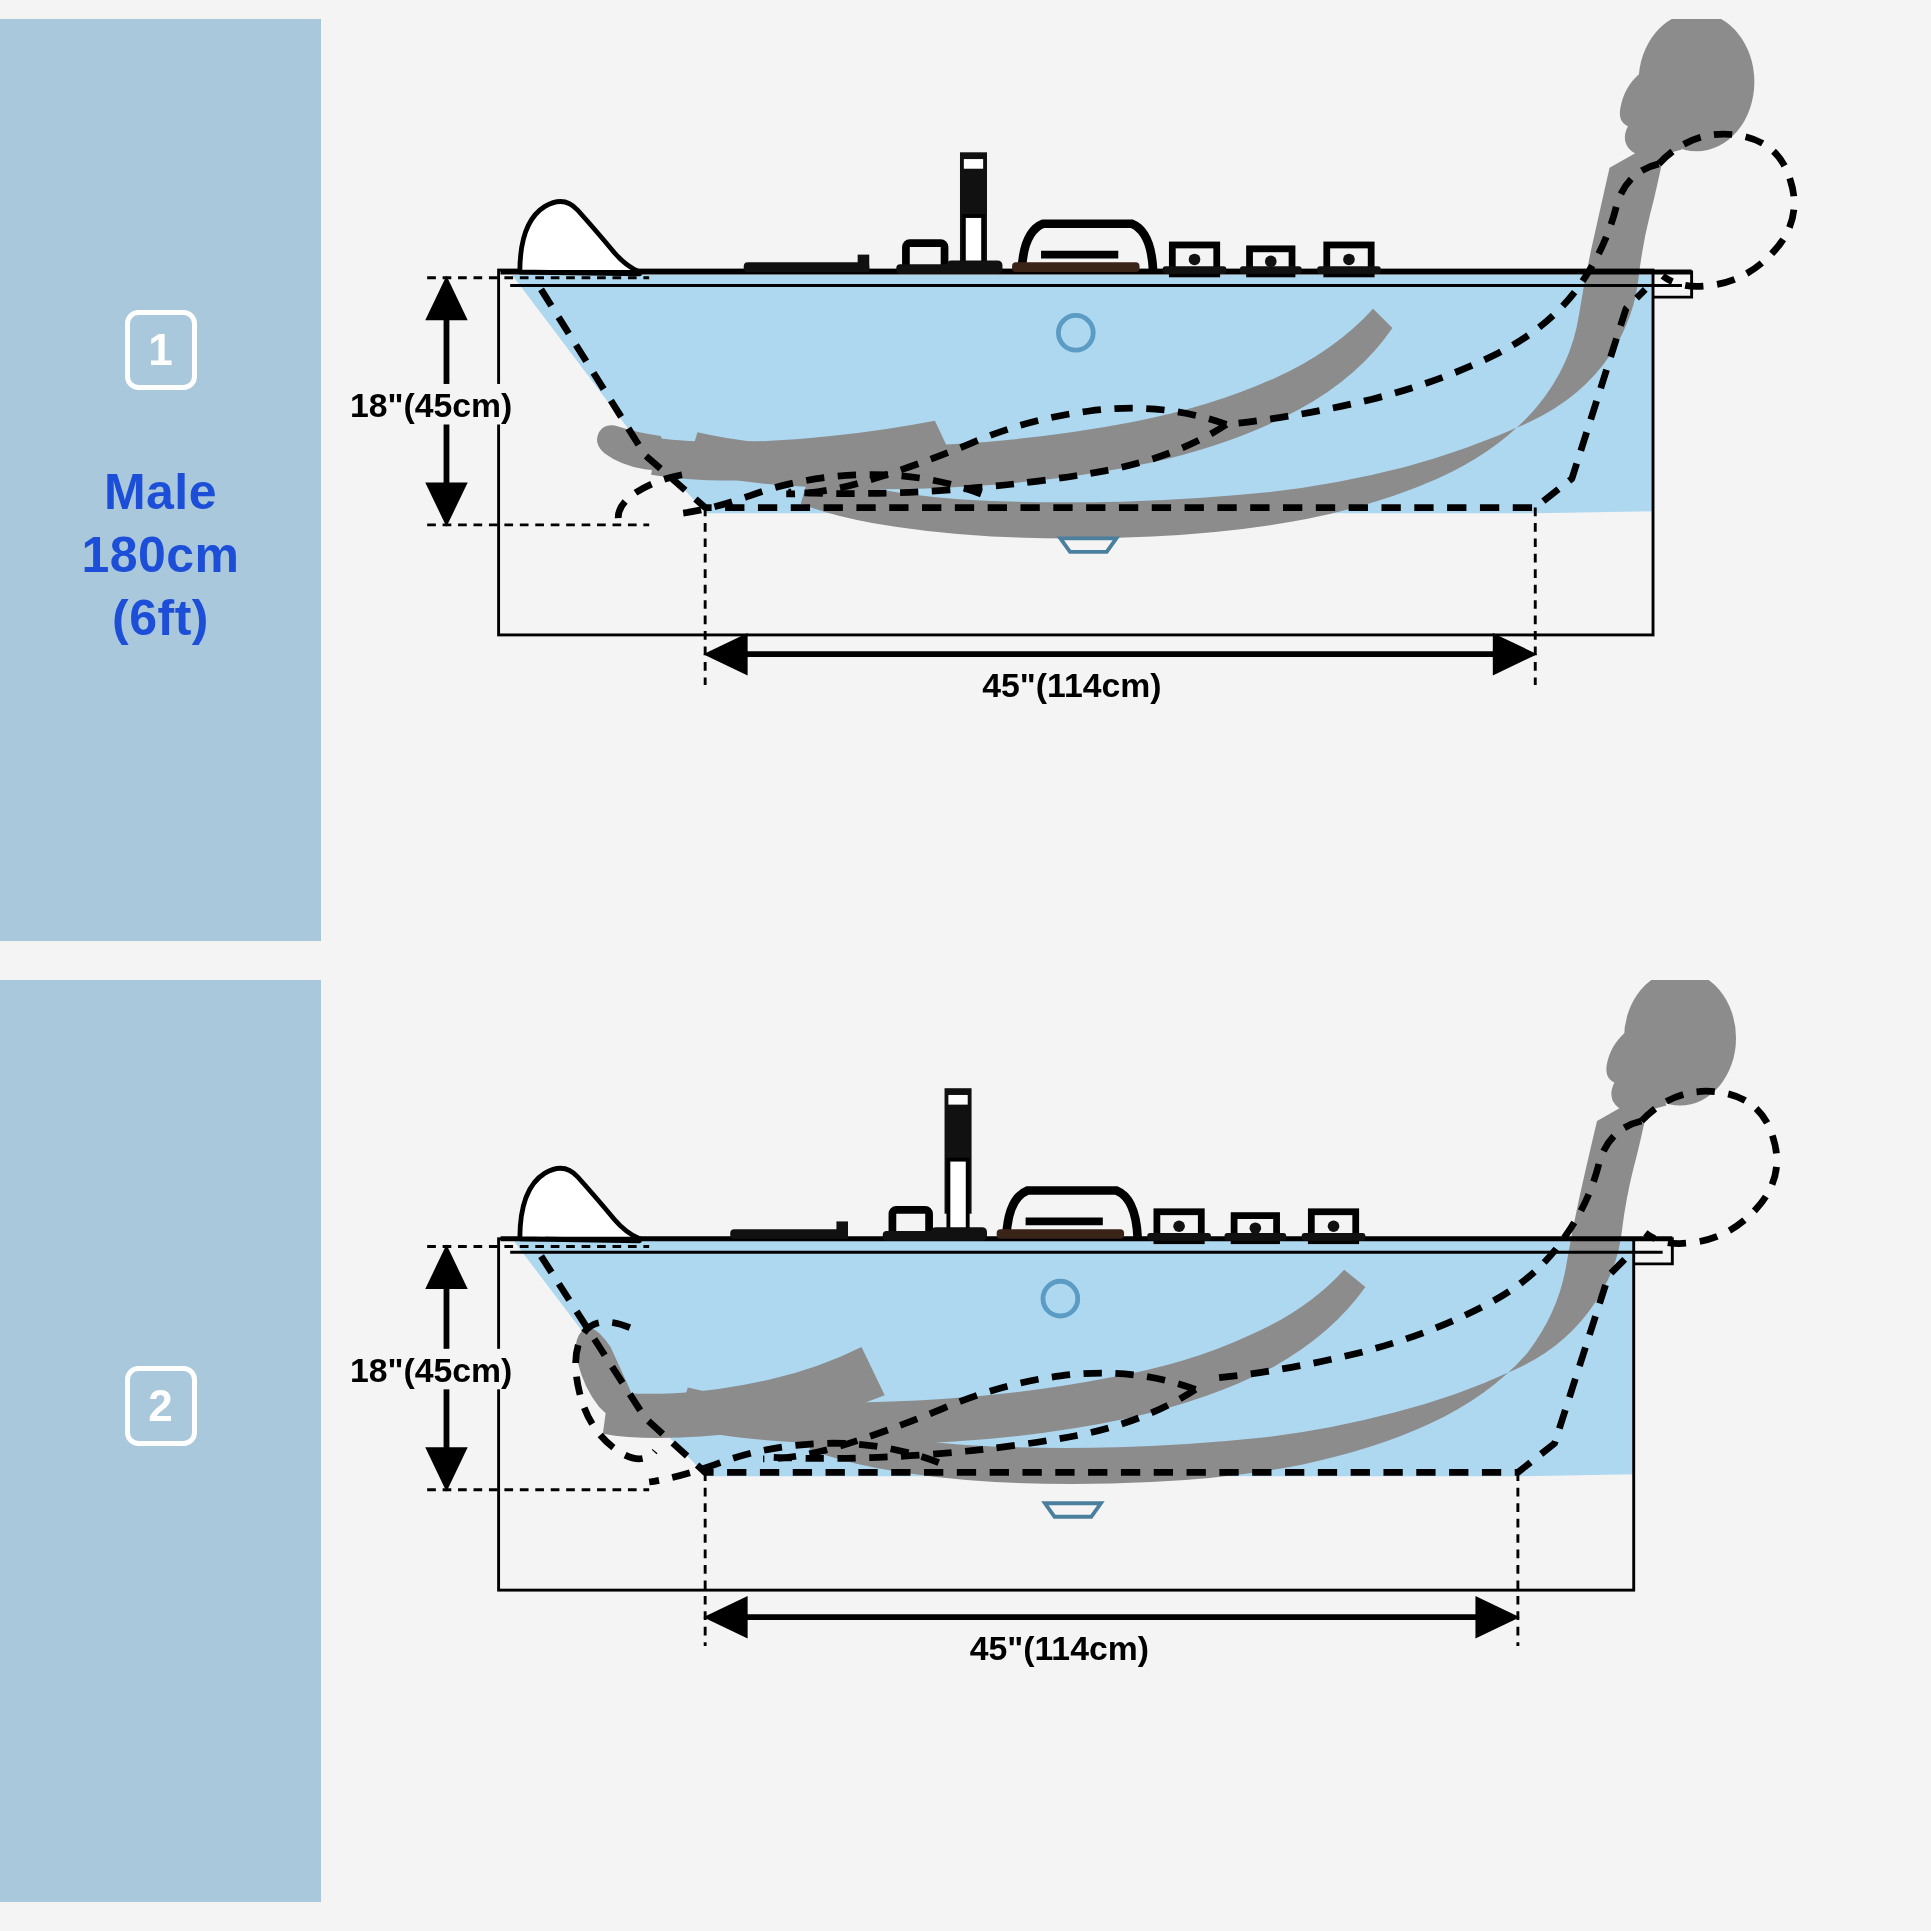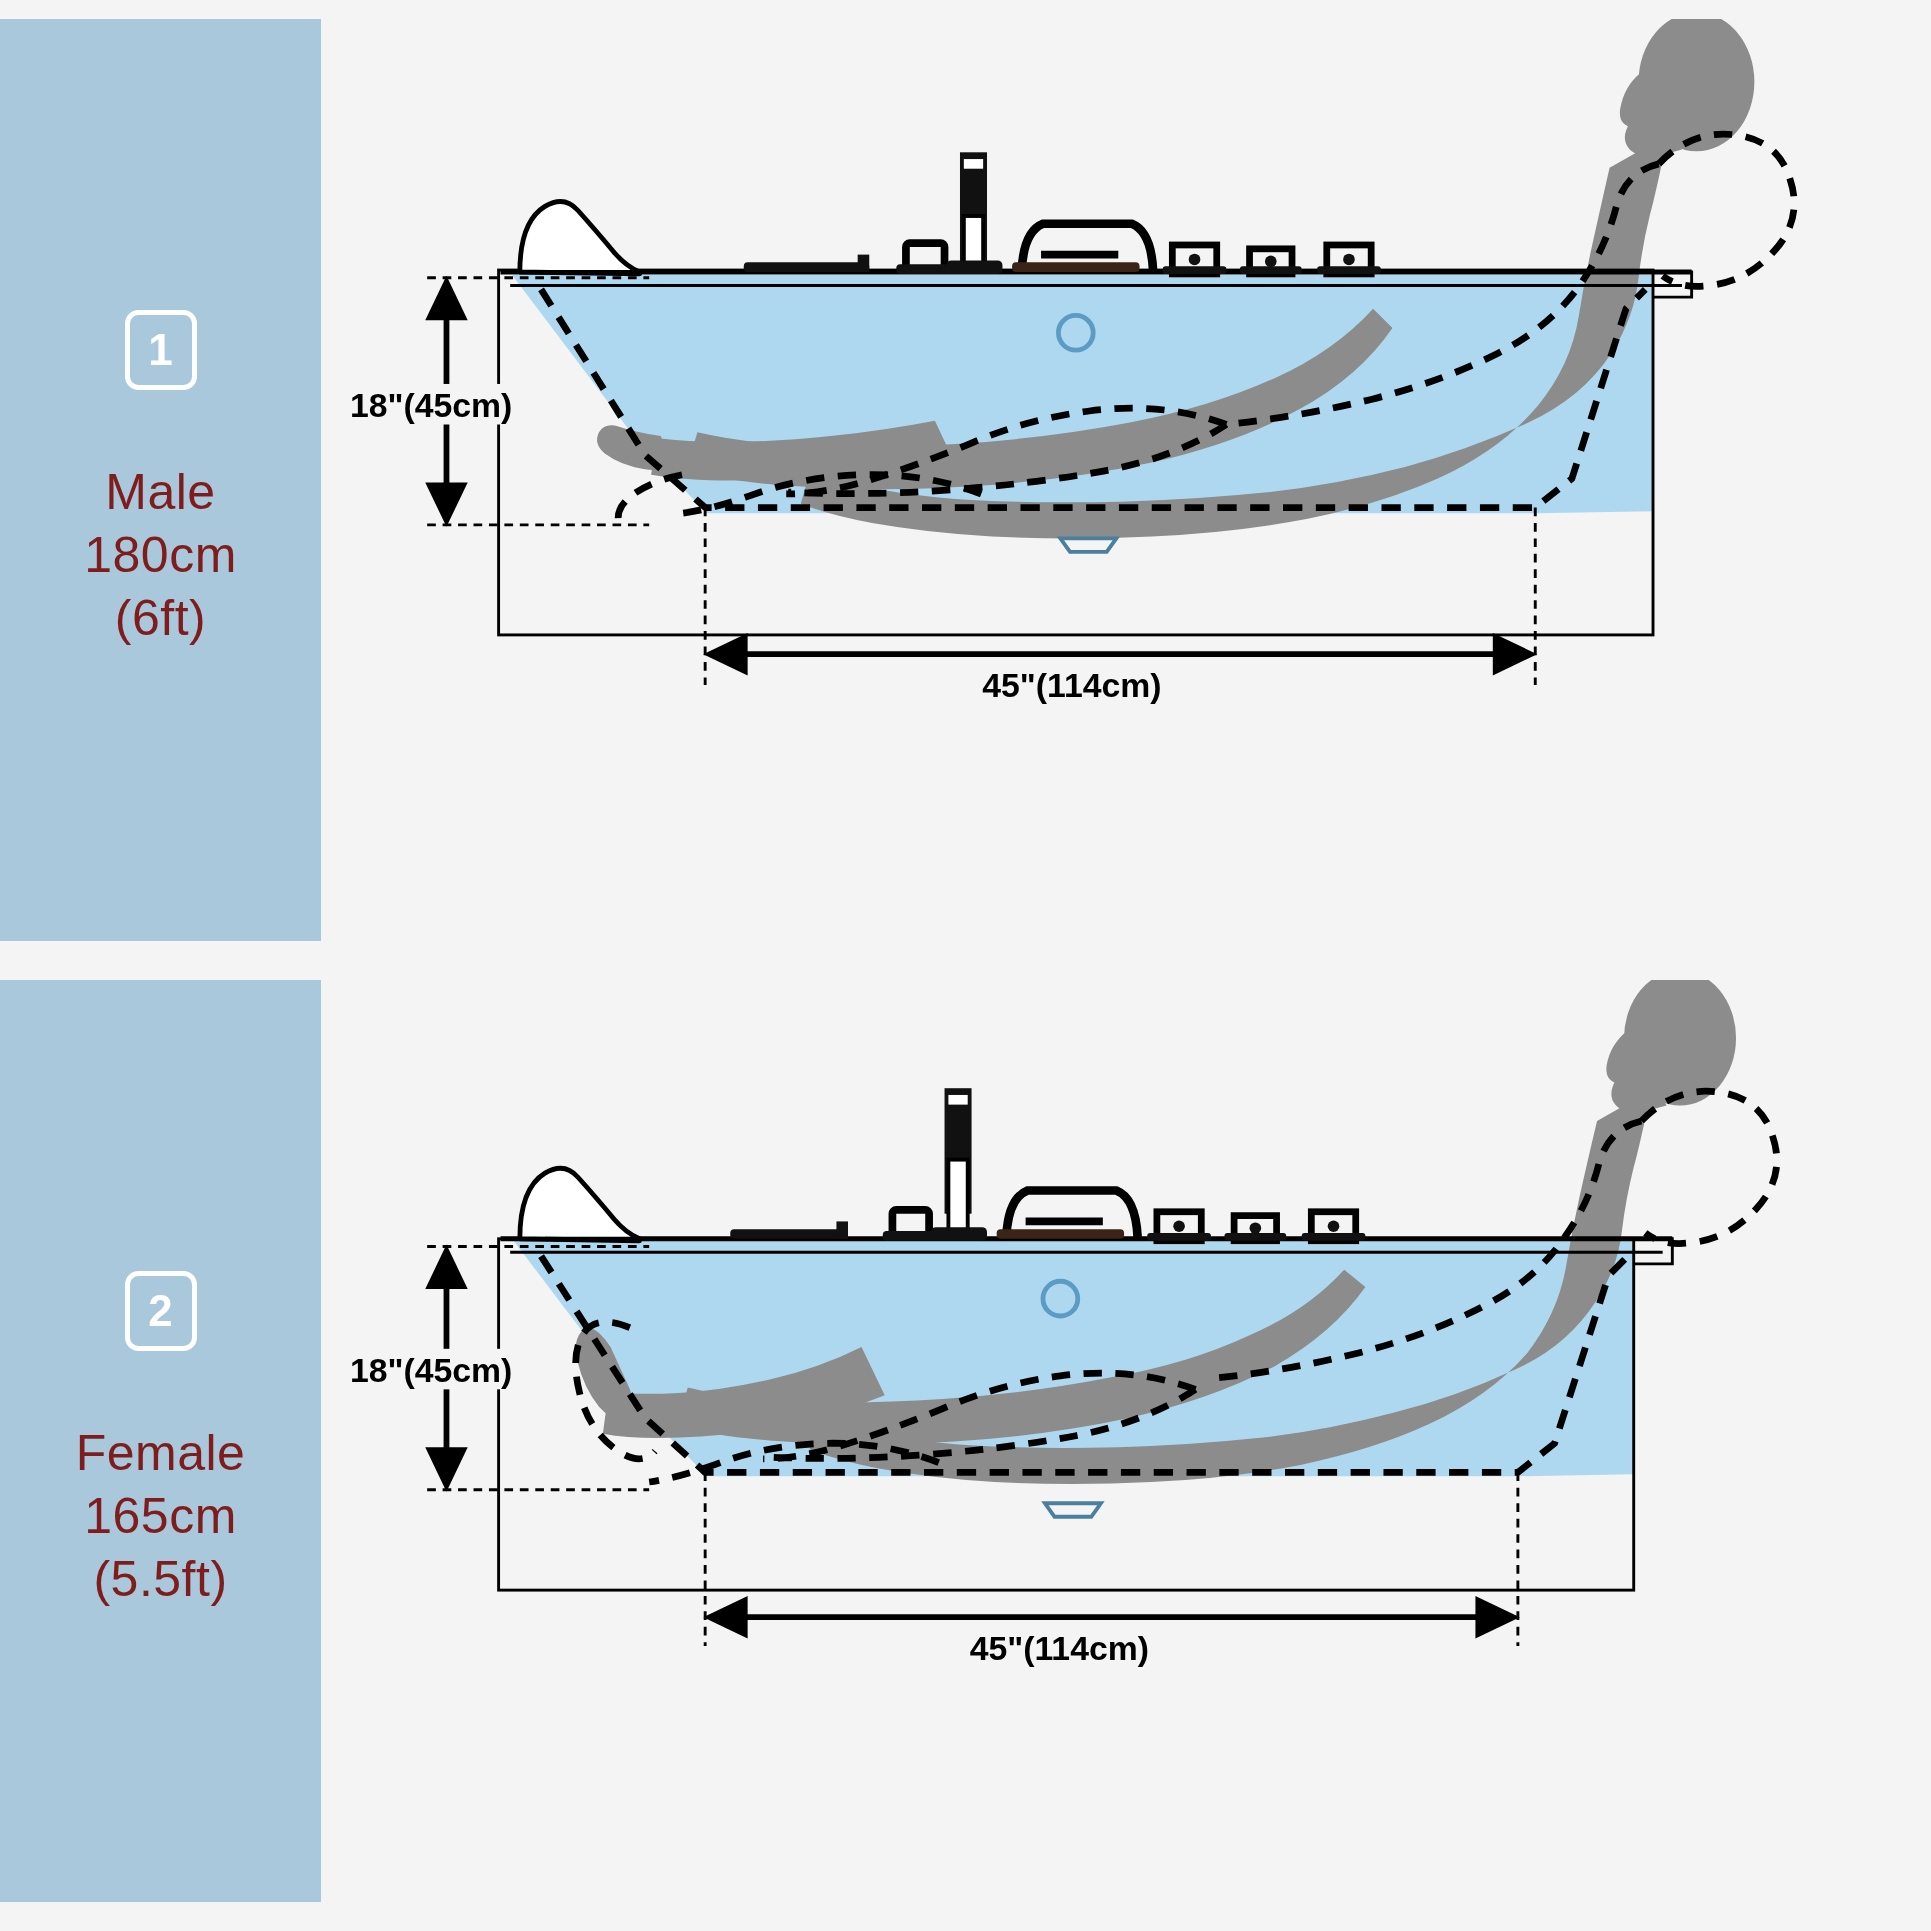--- a/index.html
+++ b/index.html
@@ -24,21 +24,21 @@
     flex:0 0 321px;
   }
   .badge{
     width:62px;height:70px;
     border:5.8px solid #ffffff;border-radius:13.5px;
     display:flex;align-items:center;justify-content:center;
     color:#ffffff;font-size:44px;font-weight:bold;line-height:1;
     margin-bottom:71px;
   }
   .side-label{
-    color:#7f1d1d;font-weight:normal;font-size:50px;
+    color:#1d4ed8;font-weight:bold;font-size:50px;
     line-height:1.26;text-align:center;letter-spacing:0.5px;
   }
   .side-label div{white-space:nowrap;}
 
   .stage{position:relative;flex:1;height:100%;background:#f4f4f4;overflow:hidden;}
   .stage svg{position:absolute;left:0;top:0;}
 
   .gap-strip{position:absolute;left:0;width:1931px;height:39px;background:#f4f4f4;}
   .gs-top{top:0;}
   .gs-mid{top:941px;}
@@ -225,25 +225,20 @@
           <text x="685" y="702" font-family="Liberation Sans, sans-serif" font-size="35" font-weight="bold" fill="#000">45"(114cm)</text>
         </g>
       </svg>
     </div>
   </div>
 
   <div class="panel panel-2">
 
     <div class="side">
       <div class="badge">2</div>
-      <div class="side-label">
-        <div>Female</div>
-        <div>165cm</div>
-        <div>(5.5ft)</div>
-      </div>
     </div>
 
     <div class="stage">
       <svg width="1610" height="922" viewBox="0 0 1668 955" xmlns="http://www.w3.org/2000/svg">
 
         <path d="M198,268 L1360,268 L1360,512 L1240,514 L400,514 L330,442 Z" fill="#aed8f0"></path>
 
         <g fill="#8c8c8c">
           <ellipse cx="1408" cy="60" rx="58" ry="70"></ellipse>
           <path d="M1354,52 q-18,14 -22,36 q-2,14 8,18 q-8,16 4,26 q10,8 28,4 l22,-6 z"></path>

